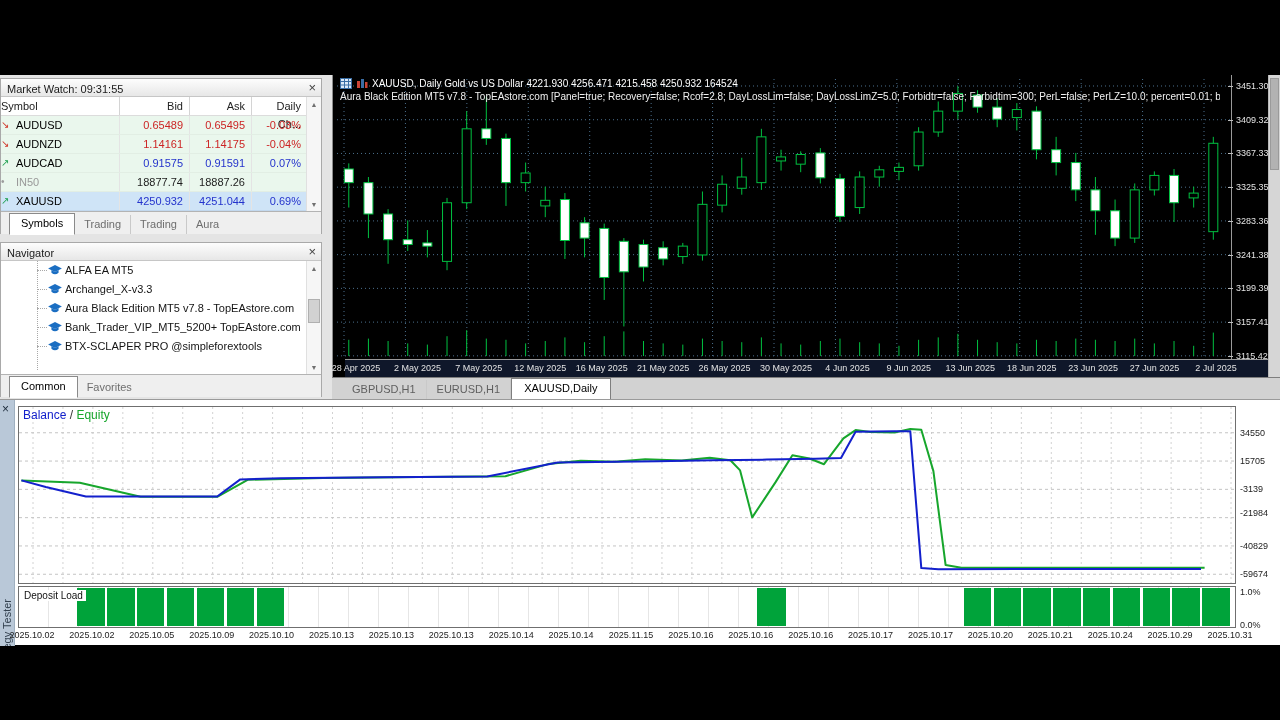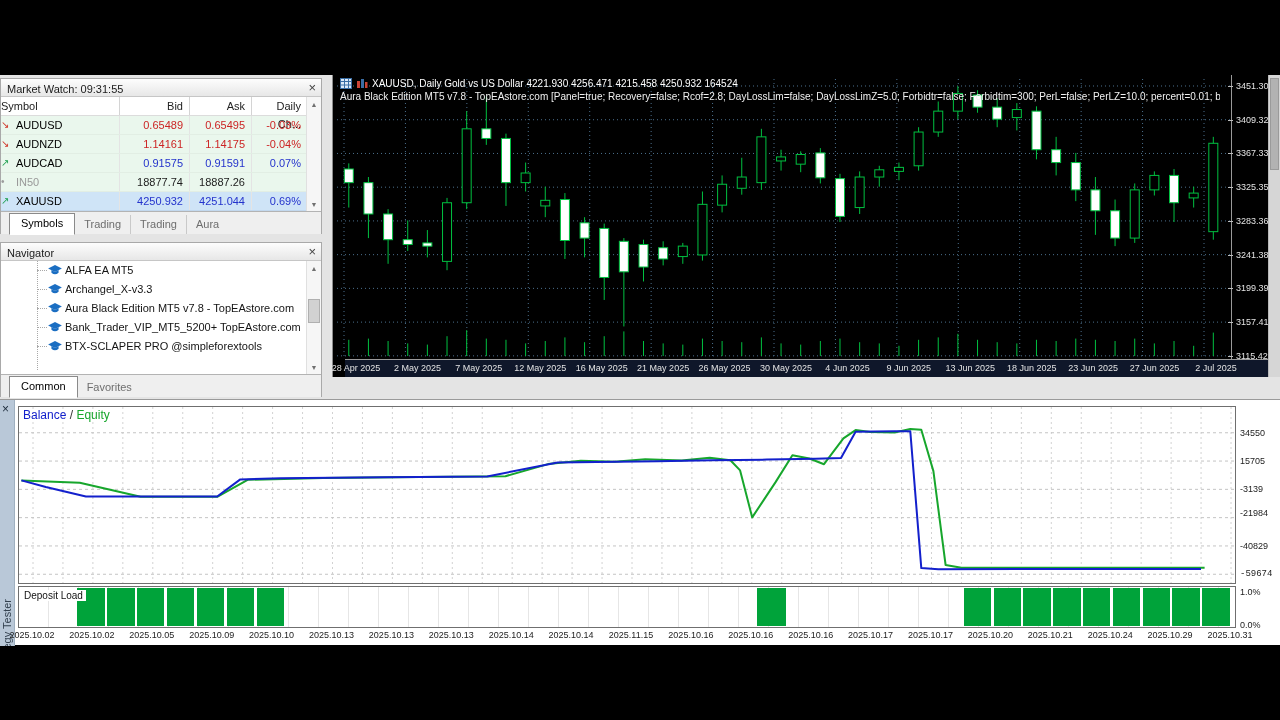--- a/index.html
+++ b/index.html
@@ -397,20 +397,25 @@
           <rect x="9" y="4" width="2.5" height="6" fill="#c94436"></rect>
         </svg>
         <span>XAUUSD, Daily  Gold vs US Dollar  4221.930 4256.471 4215.458 4250.932  164524</span>
       </div>
       <div class="ct2">Aura Black Edition MT5 v7.8 - TopEAstore.com [Panel=true; Recovery=false; Rcof=2.8; DayLossLim=false; DayLossLimZ=5.0; Forbidtr=false; Forbidtim=300; PerL=false; PerLZ=10.0; percent=0.01; balance=100.0; Lot=0.0; st31</div>
     </div>
   </div>
   <div id="chart-scroll">
     <div class="thumb"></div>
   </div>
+  <div id="chart-tabs-strip">
+      <div class="tab sep">GBPUSD,H1</div>
+      <div class="tab sep">EURUSD,H1</div>
+      <div class="tab active">XAUUSD,Daily</div>
+    </div>
 
   <div id="tester">
     <div id="tester-strip">
       <span class="strip-close">×</span>
       <span class="strip-label">Strategy Tester</span>
     </div>
     <div id="tester-plot">
       <div id="tester-legend">
         <span class="leg-balance">Balance</span><span class="leg-sep"> / </span><span class="leg-equity">Equity</span>
       </div>
@@ -465,21 +470,21 @@
           <polyline points="2.4,73.4 60.8,75.7 121.6,89.8 198.2,89.8 228.6,72.8 304.0,71.0 401.3,70.0 486.4,69.2 529.0,57.1 561.8,53.8 595.8,54.7 626.2,52.3 662.7,53.6 690.7,50.8 711.4,53.2 721.1,63.4 733.2,110.4 756.4,75.4 773.4,48.2 790.4,51.5 805.0,57.2 824.4,31.4 836.6,23.1 851.2,25.1 875.5,25.5 891.3,21.9 902.3,22.7 914.4,64.1 926.6,158.0 942.4,160.8 1185.6,160.7" fill="none" stroke="#17a62c" stroke-width="2" stroke-linejoin="round"></polyline>
           <polyline points="2.4,73.4 26.8,80.0 66.9,89.5 198.2,89.5 221.3,72.4 261.4,71.2 364.8,70.3 468.2,69.4 538.7,55.6 577.6,55.0 638.4,54.2 693.1,53.3 747.8,52.6 796.5,51.8 822.0,50.9 836.6,24.8 875.5,24.3 891.3,24.3 902.3,161.1 919.3,162.2 1182.0,161.9" fill="none" stroke="#1320cc" stroke-width="2" stroke-linejoin="round"></polyline>
         </svg>
     </div>
     <div id="tester-yaxis">
         <div class="tylab" style="top: 27.7543px;">34550</div>
         <div class="tylab" style="top: 56.0539px;">15705</div>
         <div class="tylab" style="top: 84.3521px;">-3139</div>
         <div class="tylab" style="top: 108px; text-align: center;">-21984</div>
         <div class="tylab" style="top: 140.951px;">-40829</div>
-        <div class="tylab" style="top: 169.251px; font-family: Liberation Mono, monospace;">-59674</div>
+        <div class="tylab" style="top: 169.251px;">-59674</div>
         <div class="tylab" style="top: 187px;">1.0%</div>
         <div class="tylab" style="top: 220px;">0.0%</div>
       </div>
     <div id="deposit-plot">
       <div id="deposit-label">Deposit Load</div>
     <div class="dep-bar" style="left: 58.4px; width: 27.4px; background: rgb(0, 163, 58);"></div>
         <div class="dep-bar" style="left: 88.2px; width: 27.4px; background: rgb(0, 163, 58);"></div>
         <div class="dep-bar" style="left: 118px; width: 27.4px; background: rgb(0, 163, 58);"></div>
         <div class="dep-bar" style="left: 147.7px; width: 27.4px; background: rgb(0, 163, 58);"></div>
         <div class="dep-bar" style="left: 177.5px; width: 27.4px; background: rgb(0, 163, 58);"></div>

